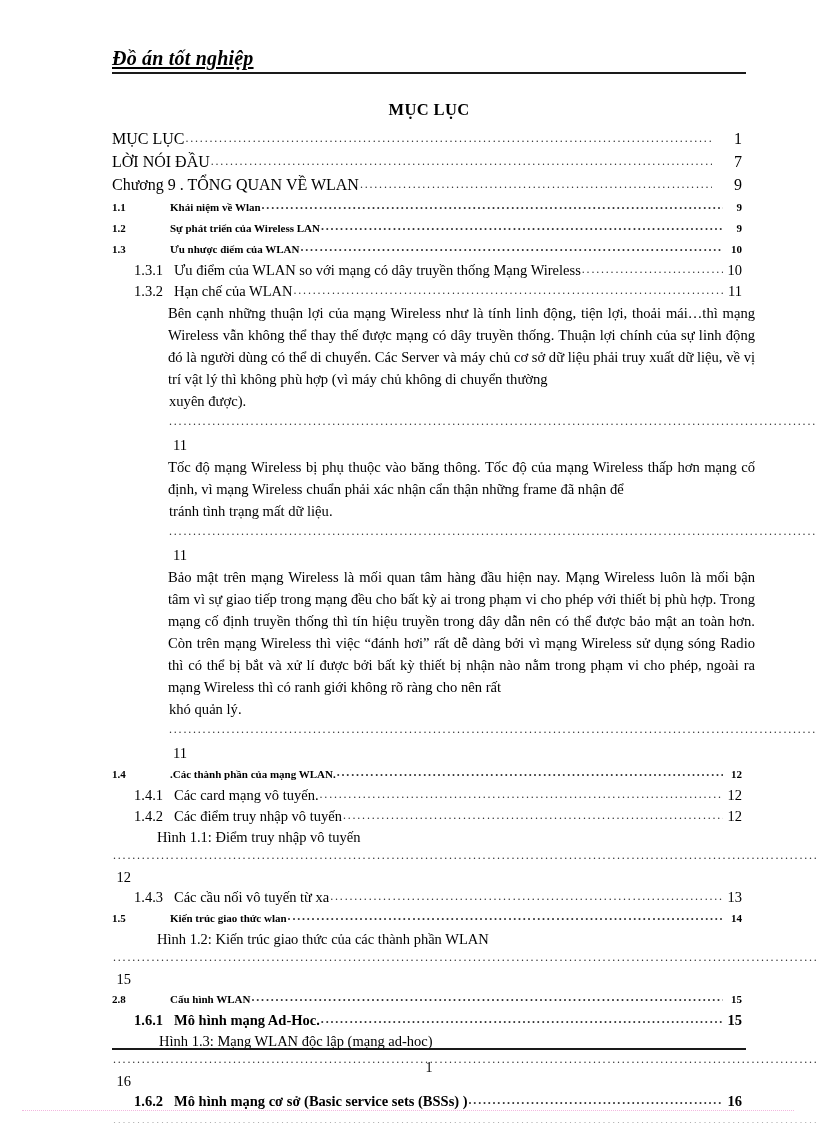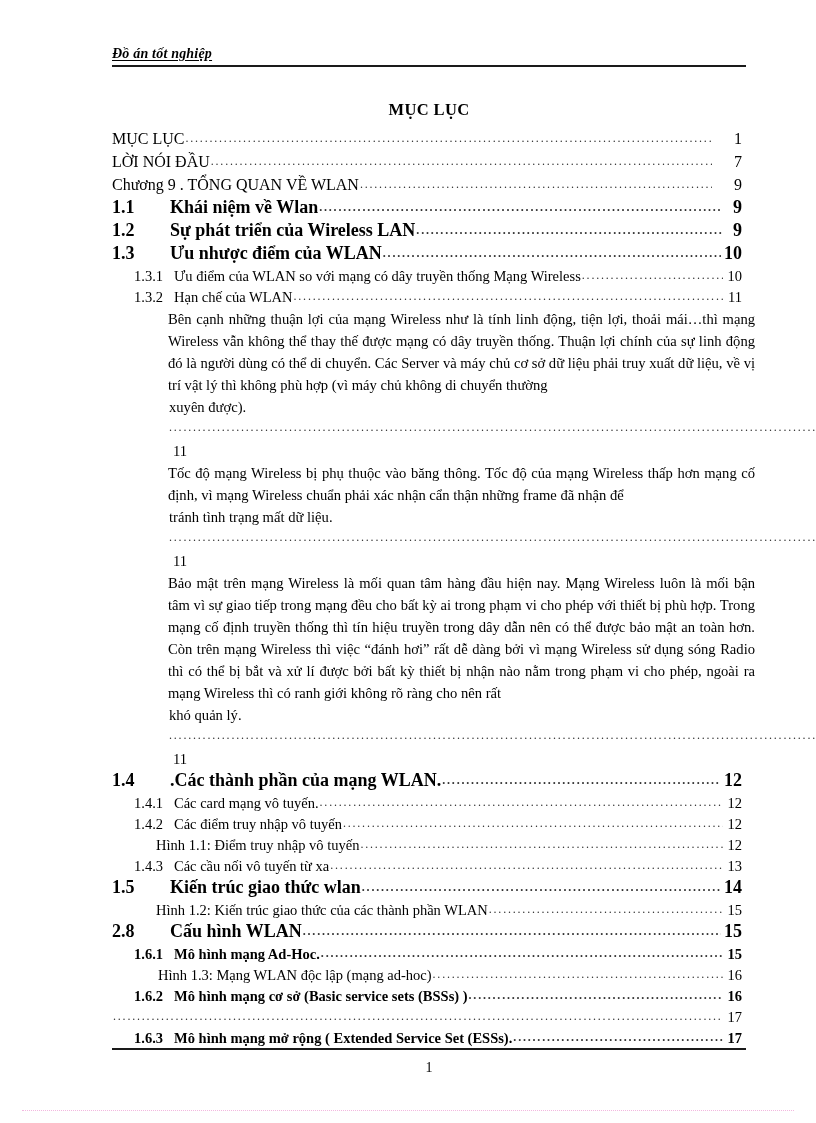--- a/index.html
+++ b/index.html
@@ -23,21 +23,21 @@
   
   .header-zone {
     position: absolute;
     left: 112px;
     top: 46px;
     width: 634px;
   }
   .header-title {
     font-weight: bold;
     font-style: italic;
-    font-size: 14px;
+    font-size: 20px;
     letter-spacing: 0.2px;
     line-height: 1.2;
     text-decoration: underline;
     text-underline-offset: 2px;
     white-space: nowrap;
   }
   .header-rule {
     margin-top: 2px;
     border-top: 2.5px solid #1a1a1a;
     width: 634px;
@@ -109,41 +109,43 @@
   .lvl-top .toc-page { min-width: 12px; }
 
   .lvl-top-gap .toc-page {
     min-width: 12px;
     padding-left: 18px;
   }
   .lvl-top-gap .leader { margin-right: 0; }
 
   .lvl2 {
     font-weight: bold;
-    font-size: 18px;
+    font-size: 11px;
     line-height: 21px;
+    align-items: flex-end;
   }
   .lvl2 .toc-num { width: 58px; }
   .lvl2 .toc-page { min-width: 16px; }
 
   .lvl3 {
     font-size: 14.5px;
     line-height: 20px;
     justify-content: flex-end;
   }
   .lvl3 .toc-num { width: 62px; padding-left: 22px; box-sizing: border-box; }
   .lvl3 .toc-page { min-width: 16px; }
 
   .lvl3-bold {
     font-weight: bold;
   }
 
   .fig {
     font-size: 14.5px;
     line-height: 20px;
+    flex-direction: column;
   }
   .fig .toc-label { padding-left: 44px; }
   .fig .toc-page { min-width: 16px; }
 
   .fig-italic .toc-label {
     padding-left: 46px;
   }
 
   
   .toc-para {

